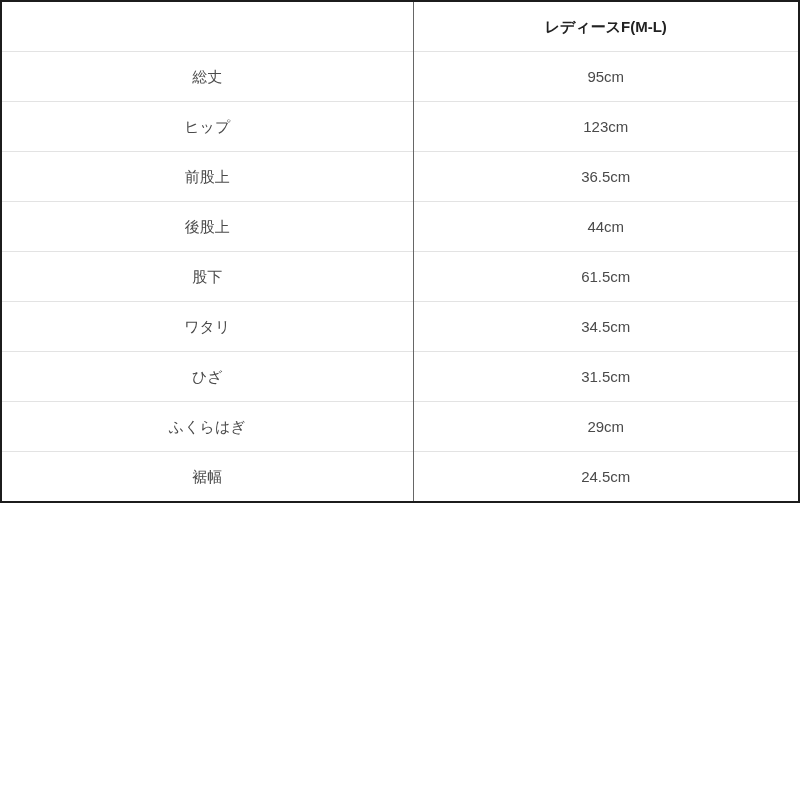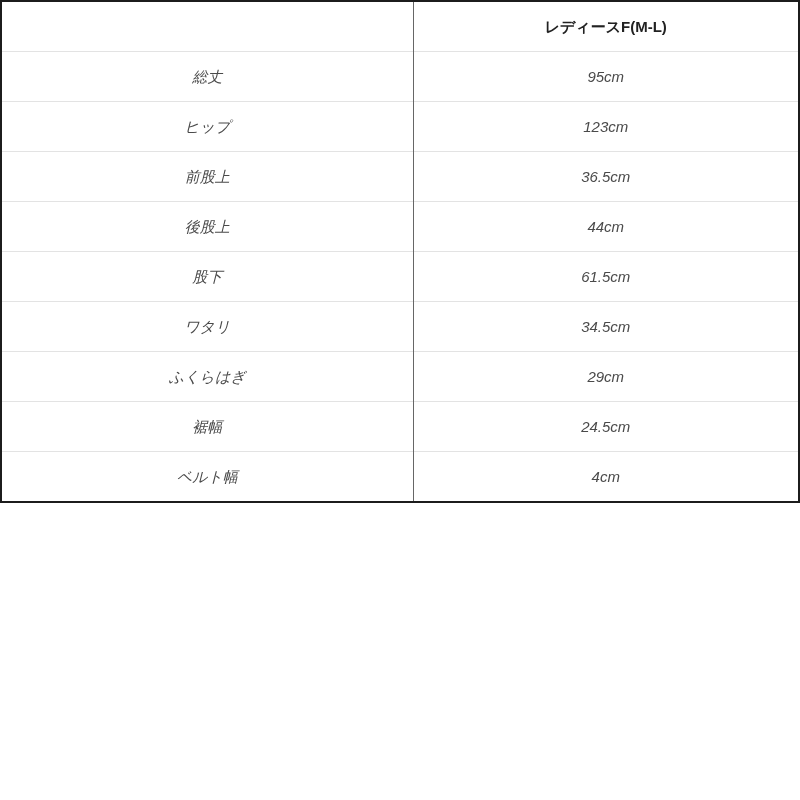--- a/index.html
+++ b/index.html
@@ -33,21 +33,20 @@
     white-space: nowrap;
   }
   .size-table thead th {
     color: #222222;
     font-weight: bold;
   }
   .size-table tbody td {
     color: #4a4a4a;
     font-weight: normal;
     border-top: 1px solid #e3e3e3;
-    font-style: italic;
   }
   .size-table .cell-value {
     border-left: 1px solid #666666;
   }
 </style>
 </head>
 <body>
 
 <table class="size-table">
   <colgroup>
@@ -79,25 +78,25 @@
       </tr>
       <tr>
         <td class="cell-label">股下</td>
         <td class="cell-value">61.5cm</td>
       </tr>
       <tr>
         <td class="cell-label">ワタリ</td>
         <td class="cell-value">34.5cm</td>
       </tr>
       <tr>
+        <td class="cell-label">ひざ</td>
+        <td class="cell-value">31.5cm</td>
+      </tr>
+      <tr>
         <td class="cell-label">ふくらはぎ</td>
         <td class="cell-value">29cm</td>
       </tr>
       <tr>
         <td class="cell-label">裾幅</td>
         <td class="cell-value">24.5cm</td>
       </tr>
-      <tr>
-        <td class="cell-label">ベルト幅</td>
-        <td class="cell-value">4cm</td>
-      </tr>
     </tbody>
 </table>
 
 </body></html>

